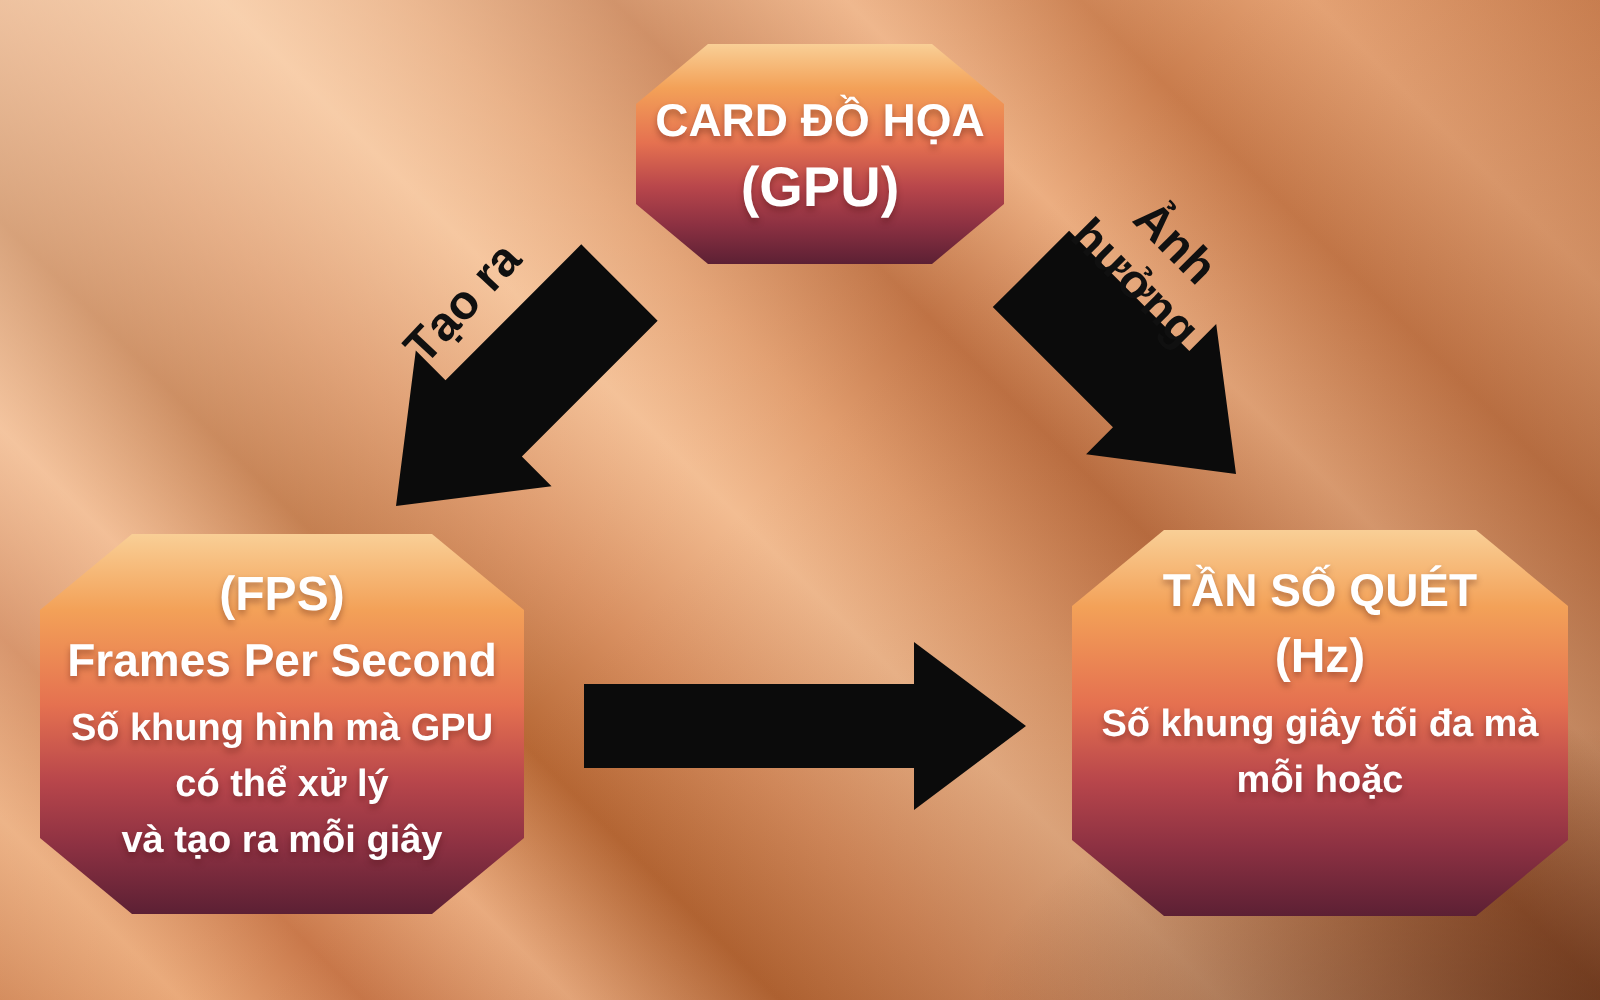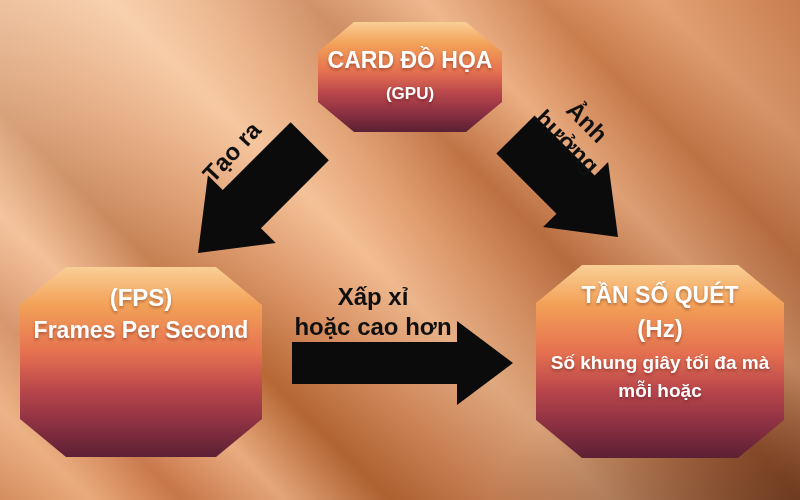--- a/index.html
+++ b/index.html
@@ -32,21 +32,21 @@
       var(--box-grad-deep,#8d3142) 82%,
       var(--box-grad-bottom,#5c2034) 100%);
   }
   .node .line{white-space:nowrap;}
   .node-gpu{
     left:318px;top:22px;width:184px;height:110px;
     justify-content:center;
     clip-path:polygon(36px 0,calc(100% - 36px) 0,100% 30px,100% calc(100% - 30px),calc(100% - 36px) 100%,36px 100%,0 calc(100% - 30px),0 30px);
   }
   .node-gpu .title{font-size:23px;line-height:34px;}
-  .node-gpu .subtitle{font-size:17px;line-height:34px;}
+  .node-gpu .subtitle{font-size:28px;line-height:34px;}
   .node-fps{
     left:20px;top:267px;width:242px;height:190px;
     padding-top:14px;box-sizing:border-box;
     clip-path:polygon(46px 0,calc(100% - 46px) 0,100% 38px,100% calc(100% - 38px),calc(100% - 46px) 100%,46px 100%,0 calc(100% - 38px),0 38px);
   }
   .node-hz{
     left:536px;top:265px;width:248px;height:193px;
     padding-top:14px;box-sizing:border-box;
     clip-path:polygon(46px 0,calc(100% - 46px) 0,100% 38px,100% calc(100% - 38px),calc(100% - 46px) 100%,46px 100%,0 calc(100% - 38px),0 38px);
   }
@@ -71,20 +71,25 @@
 <div class="stage">
 
   <div class="node node-gpu">
     <div class="line title">CARD ĐỒ HỌA</div>
     <div class="line subtitle">(GPU)</div>
   </div>
 
   <div class="node node-fps">
     <div class="line subtitle">(FPS)</div>
     <div class="line title">Frames Per Second</div>
+    <div class="desc">
+      <div class="line">Số khung hình mà GPU</div>
+      <div class="line">có thể xử lý</div>
+      <div class="line">và tạo ra mỗi giây</div>
+    </div>
   </div>
 
   <div class="node node-hz">
     <div class="line title">TẦN SỐ QUÉT</div>
     <div class="line subtitle">(Hz)</div>
     <div class="desc">
       <div class="line">Số khung giây tối đa mà</div>
       <div class="line">mỗi hoặc</div>
     </div>
   </div>
@@ -97,18 +102,14 @@
     </g>
   </svg>
 
   <div class="edge-label label-taora">Tạo ra</div>
 
   <div class="edge-label label-anhhuong">
     <div>Ảnh</div>
     <div>hưởng</div>
   </div>
 
-  <div class="edge-label label-xapxi">
-    <div>Xấp xỉ</div>
-    <div>hoặc cao hơn</div>
-  </div>
 
 </div>
 
 </body></html>

